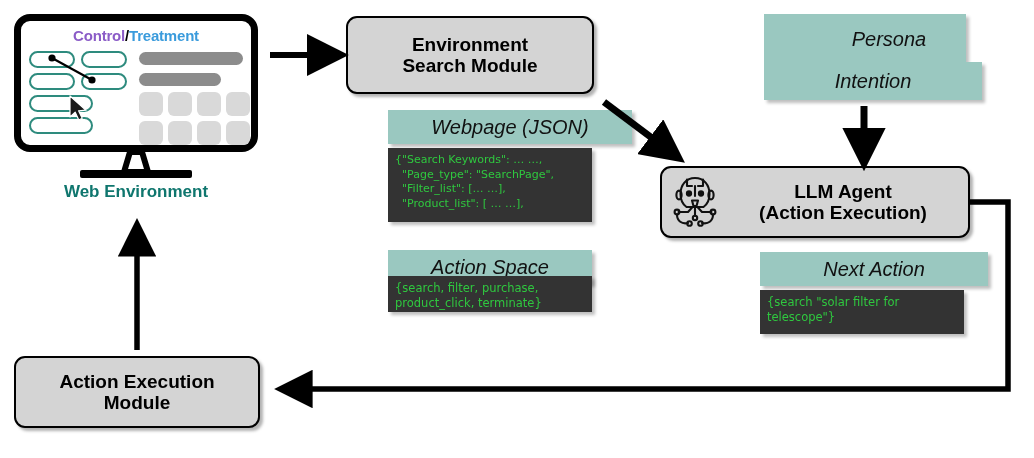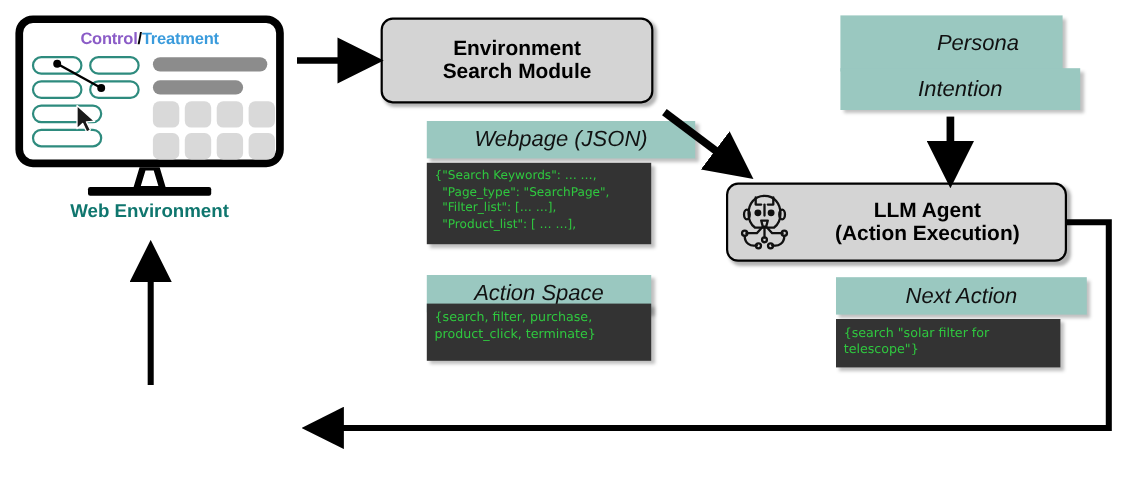--- a/index.html
+++ b/index.html
@@ -142,21 +142,21 @@
     font-family: "DejaVu Sans", sans-serif;
     font-size: 11px;
     line-height: 1.32;
     padding: 5px 6px 5px 7px;
     box-sizing: border-box;
     box-shadow: 3px 3px 3px rgba(0,0,0,0.25);
     white-space: pre;
     overflow: hidden;
   }
   #webpage-json-code { left: 388px; top: 148px; width: 204px; height: 74px; }
-  #action-space-code { left: 388px; top: 276px; width: 204px; height: 52px; font-size: 11.5px; }
+  #action-space-code { left: 388px; top: 276px; width: 204px; height: 36px; font-size: 11.5px; }
   #next-action-code  { left: 760px; top: 290px; width: 204px; height: 44px; font-size: 11.5px; }
 
   
   #arrow-layer {
     position: absolute;
     left: 0; top: 0;
     width: 1034px; height: 458px;
     pointer-events: none;
   }
 </style>
@@ -258,20 +258,26 @@
     <div id="llm-agent-text">
       <div>LLM Agent</div>
       <div>(Action Execution)</div>
     </div>
   </div>
 
   <div class="teal-header" id="next-action-header">Next Action</div>
   <div class="code-block" id="next-action-code">{search "solar filter for
 telescope"}</div>
 
+  <div class="module-box" id="action-exec-module">
+    <div>
+      <div>Action Execution</div>
+      <div>Module</div>
+    </div>
+  </div>
 
   <svg id="arrow-layer" viewBox="0 0 1034 458">
     <defs>
       <marker id="ah" markerWidth="7" markerHeight="7" refX="5.2" refY="3.5" orient="auto">
         <path d="M0,0 L7,3.5 L0,7 Z" fill="#000"></path>
       </marker>
       <marker id="ah-big" markerWidth="6.2" markerHeight="6.2" refX="4.6" refY="3.1" orient="auto">
         <path d="M0,0 L6.2,3.1 L0,6.2 Z" fill="#000"></path>
       </marker>
     </defs>

